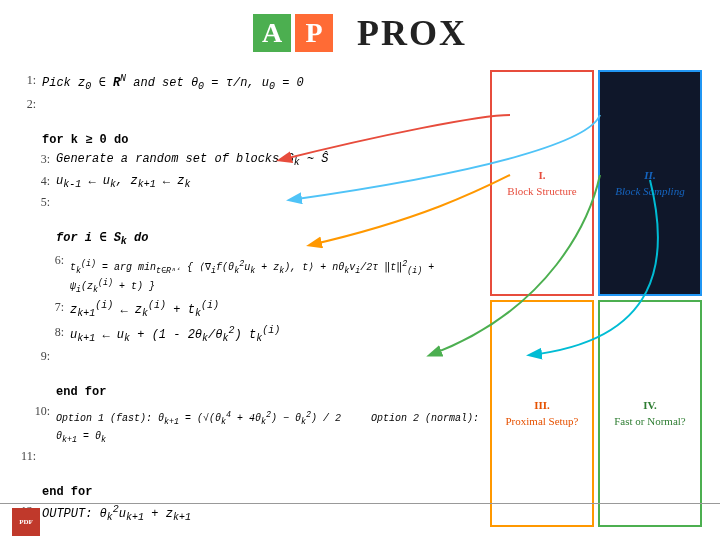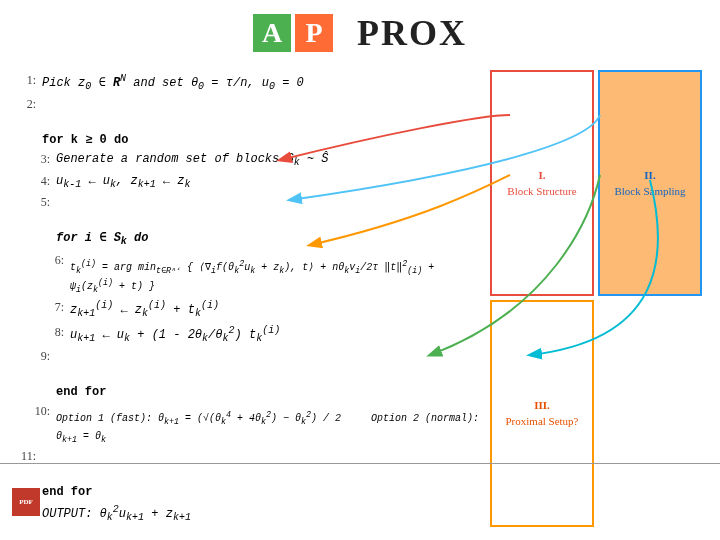--- a/index.html
+++ b/index.html
@@ -110,42 +110,42 @@
       text-align: center;
       line-height: 1.3;
       min-height: 60px;
     }
     .quad-box .quad-num {
       font-weight: bold;
       display: block;
       margin-bottom: 2px;
     }
     .quad-I { border-color: #e74c3c; color: #e74c3c; }
-    .quad-II { border-color: #2196F3; background: #fdba74; color: #1565C0; }
+    .quad-II { border-color: #2196F3; background: #0f172a; color: #1565C0; font-style: italic; }
     .quad-III { border-color: #ff9800; color: #e65100; }
     .quad-IV { border-color: #4caf50; color: #2e7d32; }
 
     
     .arrows-svg {
       position: absolute;
       top: 60px;
       left: 0;
       width: 720px;
       height: 400px;
       pointer-events: none;
     }
 
     
     .footer {
       position: absolute;
       bottom: 0;
       left: 0;
       right: 0;
       border-top: 1px solid #999;
-      padding: 24px 12px;
+      padding: 4px 12px;
       display: flex;
       align-items: flex-start;
       gap: 8px;
       font-size: 10px;
       color: #333;
     }
     .footer-pdf-icon {
       width: 28px;
       height: 28px;
       background: #c0392b;
@@ -236,20 +236,24 @@
       <span>Block Structure</span>
     </div>
     <div class="quad-box quad-II">
       <span class="quad-num">II.</span>
       <span>Block Sampling</span>
     </div>
     <div class="quad-box quad-III">
       <span class="quad-num">III.</span>
       <span>Proximal Setup?</span>
     </div>
+    <div class="quad-box quad-IV">
+      <span class="quad-num">IV.</span>
+      <span>Fast or Normal?</span>
+    </div>
   </div>
 
 </div>
 
 <svg class="arrows-svg" viewBox="0 0 720 400" xmlns="http://www.w3.org/2000/svg">
 
   <defs>
     <marker id="arrow-red" markerWidth="8" markerHeight="8" refX="6" refY="3" orient="auto">
       <path d="M0,0 L0,6 L8,3 z" fill="#e74c3c"></path>
     </marker>

